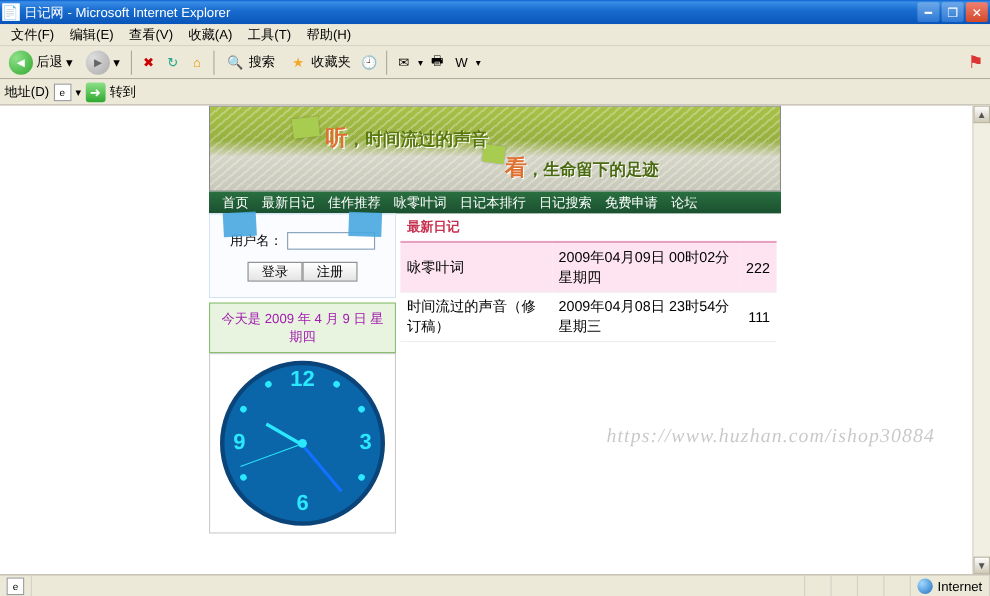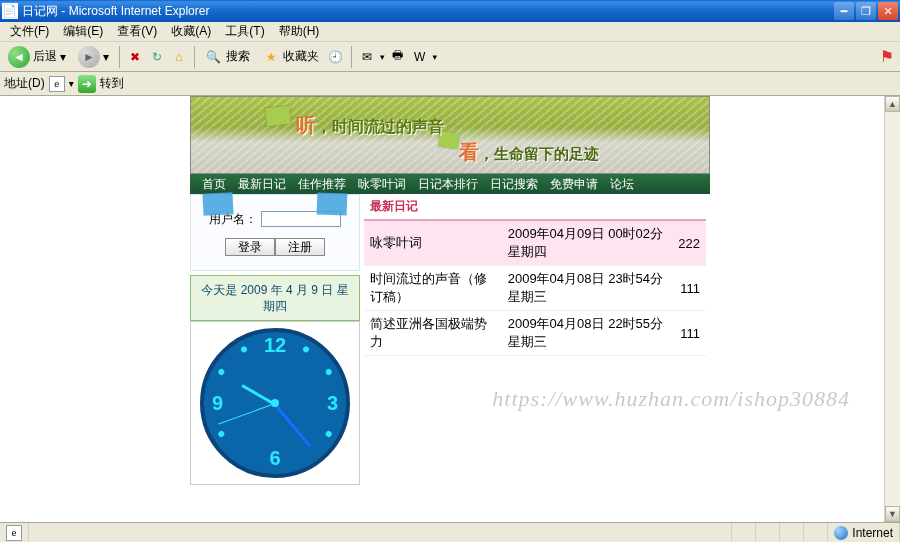--- a/index.html
+++ b/index.html
@@ -40,21 +40,21 @@
 .login-box { border: 1px solid #d4e4f4; padding: 10px 8px 14px; background: #fbfcff; position: relative; }
 .login-box .tape { position: absolute; top: -2px; width: 30px; height: 22px; background: #49a7e0; opacity: .9; }
 .tape.t1 { left: 12px; transform: rotate(-3deg); }
 .tape.t2 { right: 12px; transform: rotate(2deg); }
 .login-title { text-align: center; margin: 14px 0 10px; font-size: 12px; }
 .form-row { display: flex; align-items: flex-start; justify-content: center; margin: 6px 0; gap: 4px; }
 .form-row label { font-size: 12px; }
 .form-row input { width: 80px; height: 16px; border: 1px solid #7f9db9; }
 .btn-row { display: flex; justify-content: center; margin-top: 10px; }
 .btn { width: 50px; height: 18px; border: 1px solid #888; background: linear-gradient(#fff, #e4e4e4); font-size: 12px; display: flex; align-items: center; justify-content: center; }
-.date-box { border: 1px solid #89c070; background: #e8f4e0; padding: 6px; text-align: center; color: #0c4a6e; font-size: 12px; line-height: 16px; margin-top: 4px; }
+.date-box { border: 1px solid #89c070; background: #e8f4e0; padding: 6px; text-align: center; color: #a21caf; font-size: 12px; line-height: 16px; margin-top: 4px; }
 .clock-box { border: 1px solid #ccc; padding: 6px; display: flex; justify-content: center; background: #fff; }
 .clock { width: 150px; height: 150px; position: relative; border-radius: 50%; background: #0a66a8; border: 4px solid #0a4478; }
 .clock .num { position: absolute; color: #2ae8ff; font-size: 20px; font-weight: bold; }
 .n12 { top: 2px; left: 50%; transform: translateX(-50%); }
 .n3 { right: 8px; top: 50%; transform: translateY(-50%); }
 .n6 { bottom: 4px; left: 50%; transform: translateX(-50%); }
 .n9 { left: 8px; top: 50%; transform: translateY(-50%); }
 .tick { position: absolute; width: 6px; height: 6px; background: #2ae8ff; border-radius: 50%; left: 50%; top: 50%; }
 .hand { position: absolute; left: 50%; top: 50%; transform-origin: left center; height: 3px; background: #2ae8ff; }
 .hand.hour { width: 38px; transform: rotate(-150deg); }
@@ -62,21 +62,21 @@
 .hand.sec { width: 60px; height: 1px; background: #2ae8ff; transform: rotate(160deg); }
 .center-dot { position: absolute; left: 50%; top: 50%; width: 8px; height: 8px; background: #2ae8ff; border-radius: 50%; transform: translate(-50%,-50%); }
 .main { flex: 1; padding: 0 4px; }
 .section-title { color: #c83050; font-weight: bold; padding: 4px 6px; border-bottom: 2px solid #e8a0c0; font-size: 12px; }
 table.entries { width: 100%; border-collapse: collapse; font-size: 13px; }
 table.entries td { padding: 4px 6px; border-bottom: 1px solid #eee; }
 table.entries tr:first-child { background: #fde4f0; }
 .scrollbar-v { position: absolute; right: 0; top: 0; bottom: 0; width: 16px; background: #f1efe2; border-left: 1px solid #d4d0c8; display: flex; flex-direction: column; }
 .scroll-btn { height: 16px; background: linear-gradient(#fdfdfd,#cecab6); border: 1px solid #b8b4a0; display: flex; align-items: center; justify-content: center; font-size: 9px; color: #555; }
 .scroll-track { flex: 1; }
-.watermark { position: absolute; right: 50px; top: 290px; font-size: 22px; color: rgba(0,0,0,.22); font-family: Georgia, serif; font-style: italic; letter-spacing: 1px; pointer-events: none; }
+.watermark { position: absolute; right: 50px; top: 290px; font-size: 18px; color: rgba(0,0,0,.22); font-family: Georgia, serif; font-style: italic; letter-spacing: 1px; pointer-events: none; }
 .statusbar { height: 20px; background: #ece9d8; border-top: 1px solid #aca899; display: flex; align-items: center; }
 .status-cell { border-right: 1px solid #d4d0c8; height: 100%; display: flex; align-items: center; padding: 0 6px; }
 .status-cell.flex { flex: 1; }
 .globe { width: 14px; height: 14px; border-radius: 50%; background: radial-gradient(circle at 30% 30%, #a0d8ff, #2070c0); margin-right: 4px; }
 .addr-ico { width: 16px; height: 16px; background: #fff; border: 1px solid #999; display: inline-flex; align-items: center; justify-content: center; font-size: 9px; }
 </style>
 </head>
 <body>
 
 <div class="titlebar">
@@ -210,25 +210,20 @@
               <tr>
             <td>咏零叶词</td>
             <td>2009年04月09日 00时02分 星期四</td>
             <td style="text-align:left">222</td>
           </tr>
           <tr>
             <td>时间流过的声音（修订稿）</td>
             <td>2009年04月08日 23时54分 星期三</td>
             <td style="text-align:right">111</td>
           </tr>
-          <tr>
-            <td>简述亚洲各国极端势力</td>
-            <td>2009年04月08日 22时55分 星期三</td>
-            <td style="text-align:right">111</td>
-          </tr>
         </tbody>
           </table>
       </div>
     </div>
   </div>
 
   <div class="scrollbar-v">
     <div class="scroll-btn">▲</div>
     <div class="scroll-track"></div>
     <div class="scroll-btn">▼</div>

